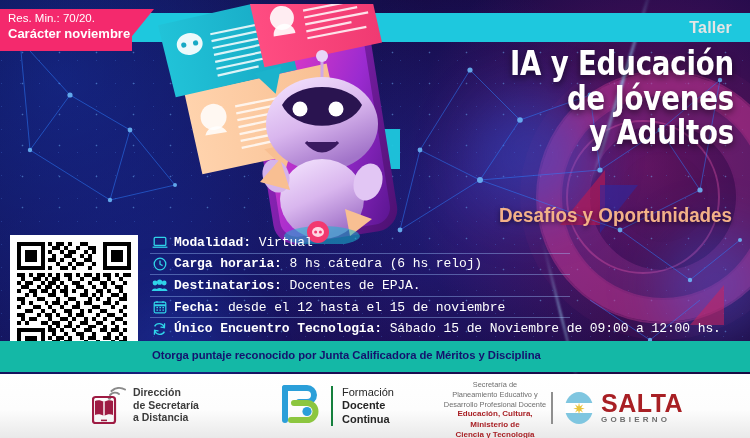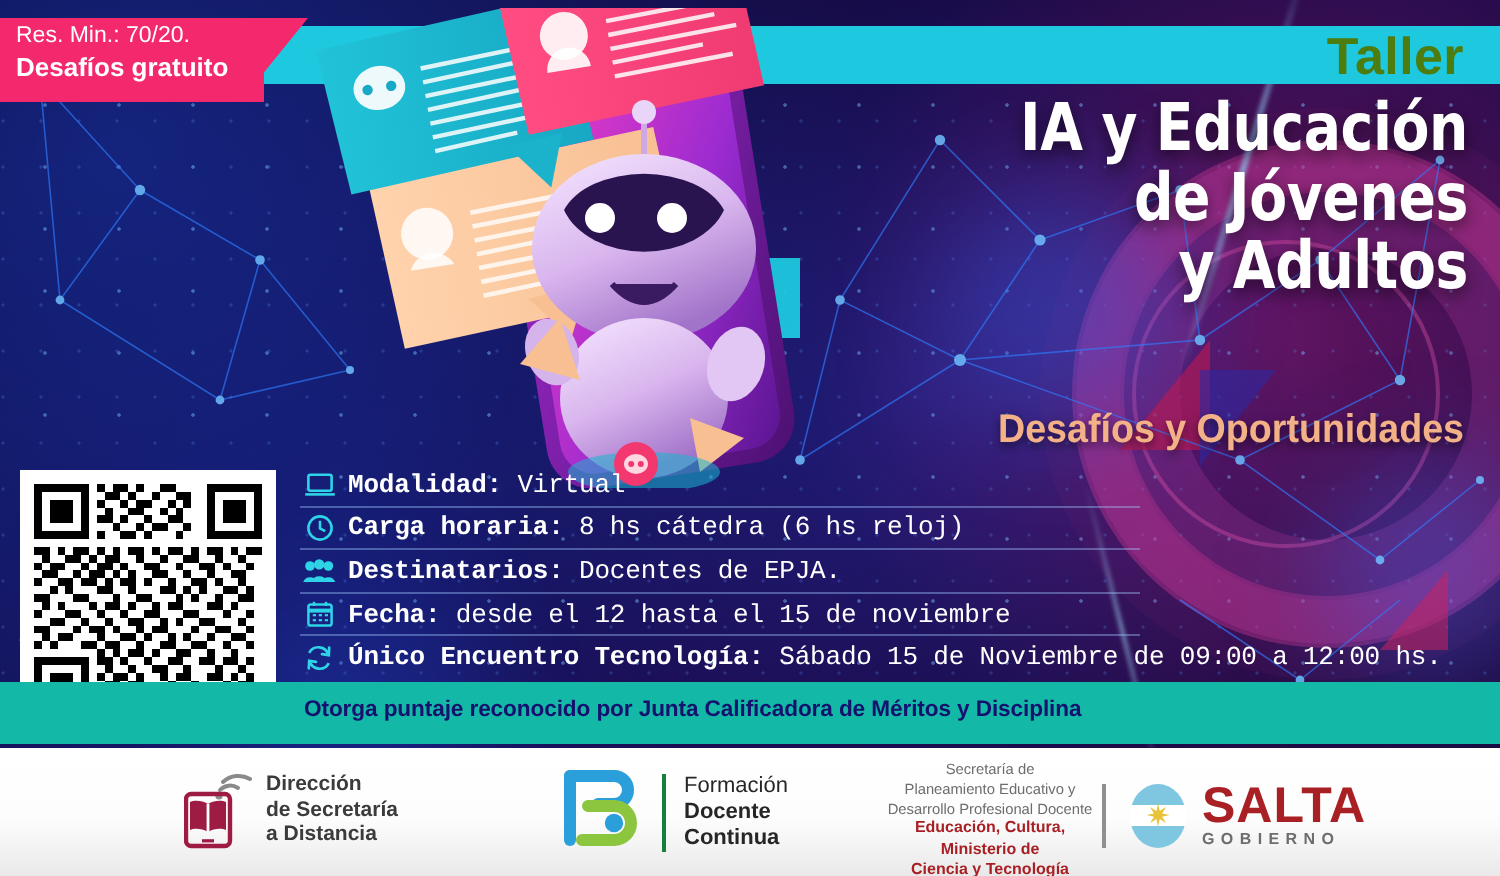--- a/index.html
+++ b/index.html
@@ -75,21 +75,21 @@
   .band-top{
     position:absolute;left:0;top:13px;width:750px;height:29px;
     background:#1ec8de;
   }
   .band-top-skew{
     position:absolute;left:85px;top:13px;width:140px;height:29px;
     background:#1ec8de;transform:skewX(-28deg);transform-origin:left top;
   }
   .taller{
     position:absolute;right:18px;top:14px;
-    font-size:26px;font-weight:bold;color:#4d7c0f;letter-spacing:.2px;line-height:28px;
+    font-size:16px;font-weight:bold;color:#e5e5e5;letter-spacing:.2px;line-height:28px;
   }
 
   
   .ribbon{
     position:absolute;left:0;top:9px;width:132px;height:42px;
     background:#f4296d;
   }
   .ribbon-tail{
     position:absolute;left:120px;top:9px;width:34px;height:42px;
     background:#f4296d;
@@ -242,21 +242,21 @@
   </svg>
 
   <div class="band-top-skew"></div>
   <div class="band-top"></div>
   <div class="taller">Taller</div>
 
   <div class="ribbon-tail"></div>
   <div class="ribbon"></div>
   <div class="ribbon-text">
     <div class="ribbon-l1">Res. Min.: 70/20.</div>
-    <div class="ribbon-l2">Desafíos gratuito</div>
+    <div class="ribbon-l2">Carácter noviembre</div>
   </div>
 
   <svg class="illus" viewBox="0 0 300 240">
     <defs>
       <linearGradient id="gPhone" x1="0" y1="0" x2="1" y2="1">
         <stop offset="0" stop-color="#b02ad0"></stop>
           <stop offset="0.5" stop-color="#7b1fa8"></stop>
         <stop offset="1" stop-color="#4b1070"></stop>
       </linearGradient>
       <linearGradient id="gPhoneScr" x1="0" y1="0" x2="1" y2="1">

